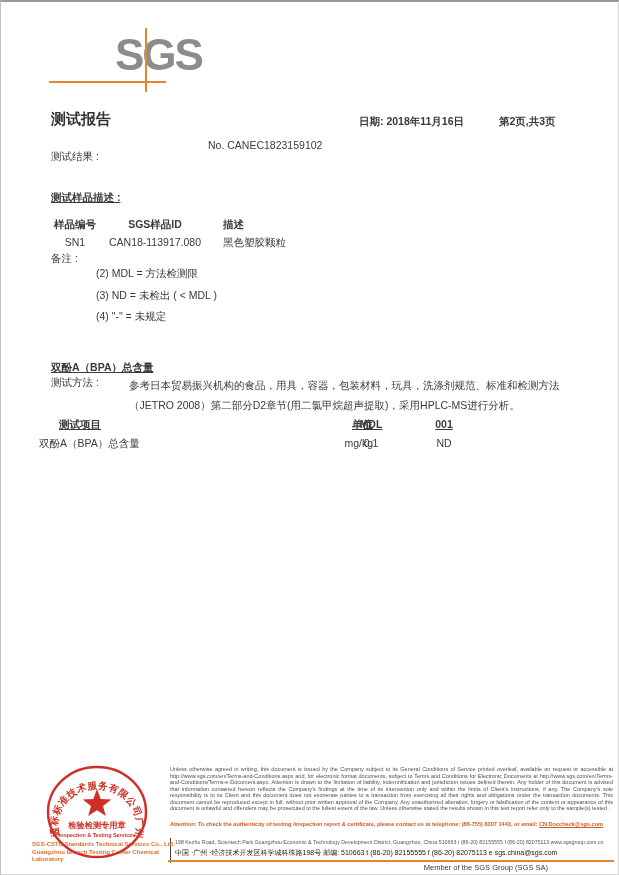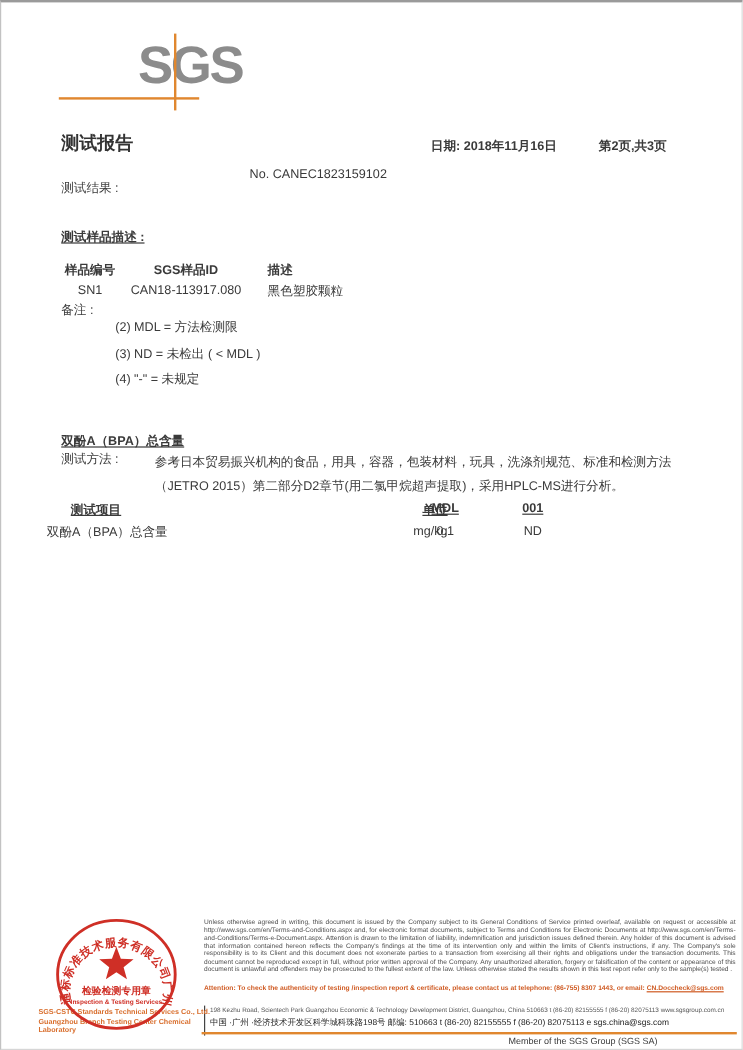--- a/index.html
+++ b/index.html
@@ -86,21 +86,21 @@
 
   <div class="abs lbl" style="left:50px;top:250px;">备注 :</div>
   <div class="abs notes">
     <div>(2) MDL = 方法检测限</div>
     <div>(3) ND = 未检出 ( &lt; MDL )</div>
     <div>(4) "-" = 未规定</div>
   </div>
 
   <div class="abs lbl b u" style="left:50px;top:348px;">双酚A（BPA）总含量</div>
   <div class="abs lbl" style="left:50px;top:374px;">测试方法 :</div>
-  <div class="abs method-text">参考日本贸易振兴机构的食品，用具，容器，包装材料，玩具，洗涤剂规范、标准和检测方法（JETRO 2015）第二部分D2章节(用二氯甲烷超声提取)，采用HPLC-MS进行分析。</div>
+  <div class="abs method-text">参考日本贸易振兴机构的食品，用具，容器，包装材料，玩具，洗涤剂规范、标准和检测方法（JETRO 2008）第二部分D2章节(用二氯甲烷超声提取)，采用HPLC-MS进行分析。</div>
 
   <div class="abs rt-head u" style="left:58px;">测试项目</div>
   <div class="abs rt-head u col-unit">单位</div>
   <div class="abs rt-head u col-mdl">MDL</div>
   <div class="abs rt-head u col-smp italic">001</div>
 
   <div class="abs rt-row" style="left:38px;">双酚A（BPA）总含量</div>
   <div class="abs rt-row col-unit">mg/kg</div>
   <div class="abs rt-row col-mdl">0.1</div>
   <div class="abs rt-row col-smp">ND</div>

